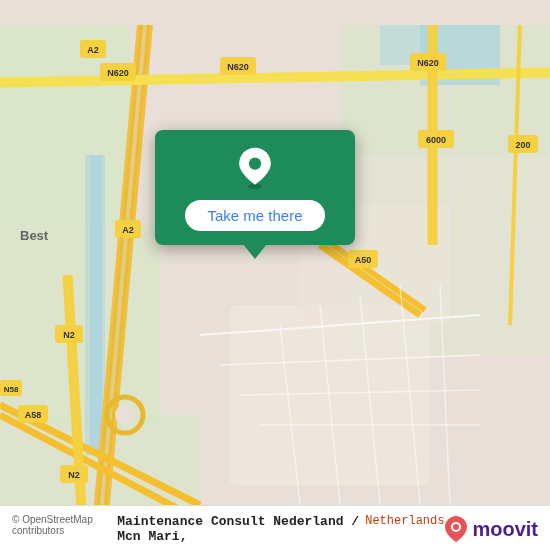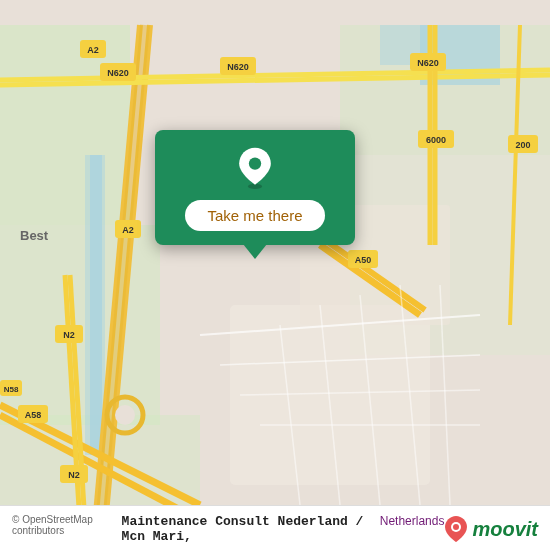--- a/index.html
+++ b/index.html
@@ -54,21 +54,21 @@
     }
 
     #location-pin {
       width: 44px;
       height: 44px;
       margin-bottom: 10px;
     }
 
     #take-me-there-btn {
       background: white;
-      color: #a16207;
+      color: #3b82f6;
       border: none;
       border-radius: 20px;
       padding: 7px 22px;
       font-size: 15px;
       font-weight: 500;
       cursor: pointer;
       white-space: nowrap;
     }
 
     
@@ -96,34 +96,34 @@
 
     #location-name {
       font-size: 13px;
       font-weight: 600;
       color: #222;
       font-family: Liberation Mono, monospace;
     }
 
     #location-country {
       font-size: 12px;
-      color: #701a75;
+      color: #c2410c;
+      font-family: Liberation Mono, monospace;
     }
 
     #moovit-logo {
       display: flex;
       align-items: center;
       gap: 4px;
     }
 
     #moovit-text {
       font-size: 20px;
       font-weight: 700;
-      color: #15803d;
-      font-style: italic;
+      color: #4c1d95;
     }
   </style>
 </head>
 <body>
 
 <div id="map-container">
 
   <svg id="map-svg" viewBox="0 0 550 500" xmlns="http://www.w3.org/2000/svg">
 
     <rect width="550" height="500" fill="#e8e0d8"></rect>

